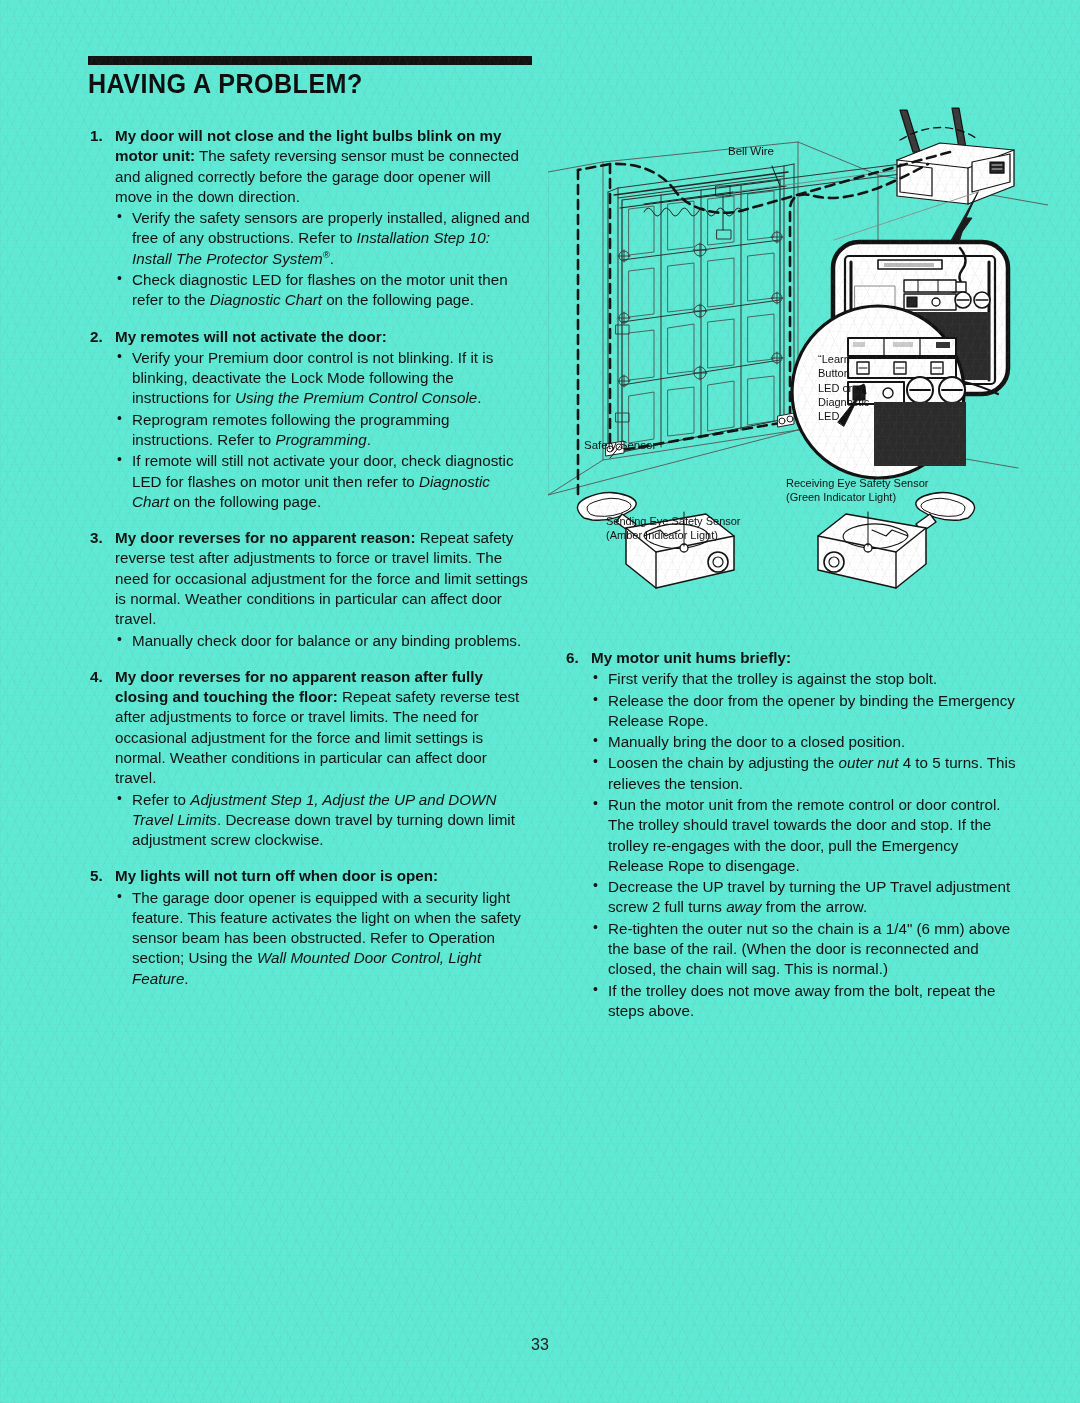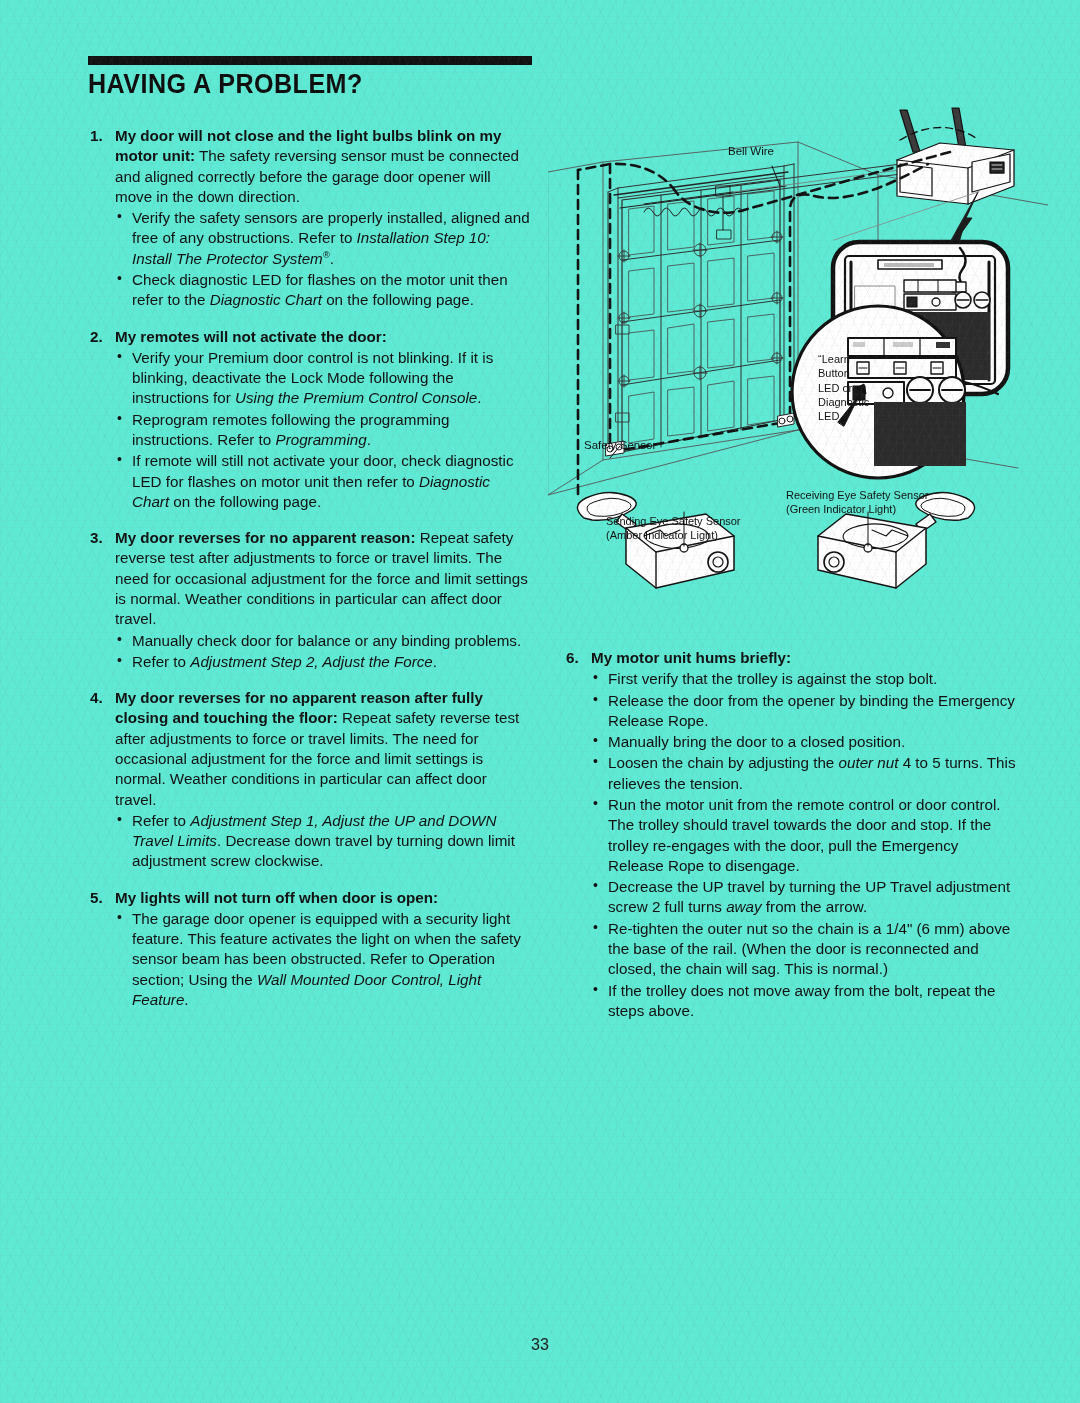--- a/index.html
+++ b/index.html
@@ -130,21 +130,21 @@
     font-size: 11.5px;
     line-height: 1.22;
     color: #111;
     z-index: 16;
     white-space: nowrap;
   }
   .lbl-bellwire  { left: 728px; top: 144px; }
   .lbl-safety    { left: 584px; top: 438px; }
   .lbl-learn     { left: 818px; top: 352px; font-size: 11px; line-height: 1.30; white-space: normal; width: 72px;}
   .lbl-sending   { left: 606px; top: 515px; font-size: 11px; line-height: 1.25; }
-  .lbl-receiving { left: 786px; top: 489px; font-size: 11px; line-height: 1.25; }
+  .lbl-receiving { left: 786px; top: 477px; font-size: 11px; line-height: 1.25; }
 
   
   .page-number {
     position: absolute;
     left: 0;
     top: 1336px;
     width: 1080px;
     text-align: center;
     font-size: 16px;
     color: #1a1a1a;
@@ -185,21 +185,20 @@
       </ul>
     </div>
 
     <div class="item sp">
       <span class="num">3.</span>
       <p class="lead">
         <b>My door reverses for no apparent reason:</b><span> Repeat safety reverse test after adjustments to force or travel limits. The need for occasional adjustment for the force and limit settings is normal. Weather conditions in particular can affect door travel.</span>
       </p>
       <ul class="bullets">
         <li><span>Manually check door for balance or any binding problems.</span><i></i><span></span></li>
-        <li><span>Refer to </span><i>Adjustment Step 2, Adjust the Force</i><span>.</span></li>
       </ul>
     </div>
 
     <div class="item sp">
       <span class="num">4.</span>
       <p class="lead">
         <b>My door reverses for no apparent reason after fully closing and touching the floor:</b><span> Repeat safety reverse test after adjustments to force or travel limits. The need for occasional adjustment for the force and limit settings is normal. Weather conditions in particular can affect door travel.</span>
       </p>
       <ul class="bullets">
         <li><span>Refer to </span><i>Adjustment Step 1, Adjust the UP and DOWN Travel Limits</i><span>. Decrease down travel by turning down limit adjustment screw clockwise.</span></li>

